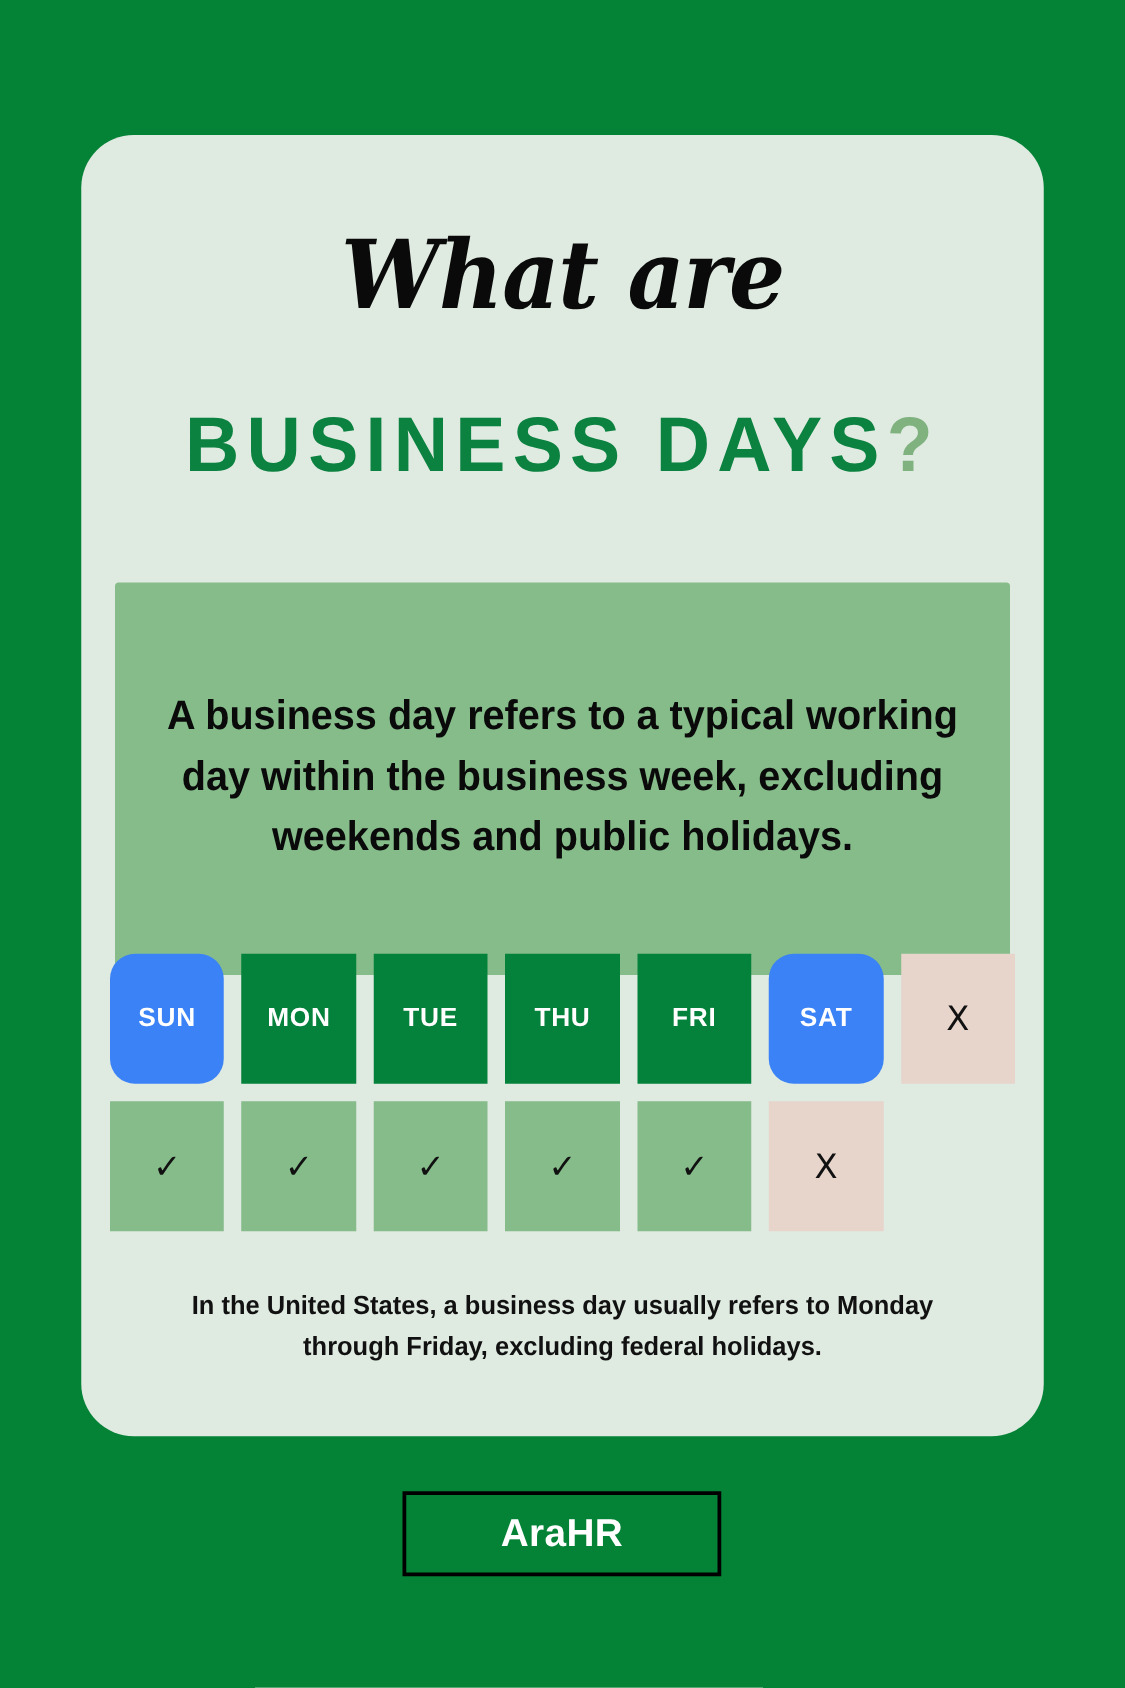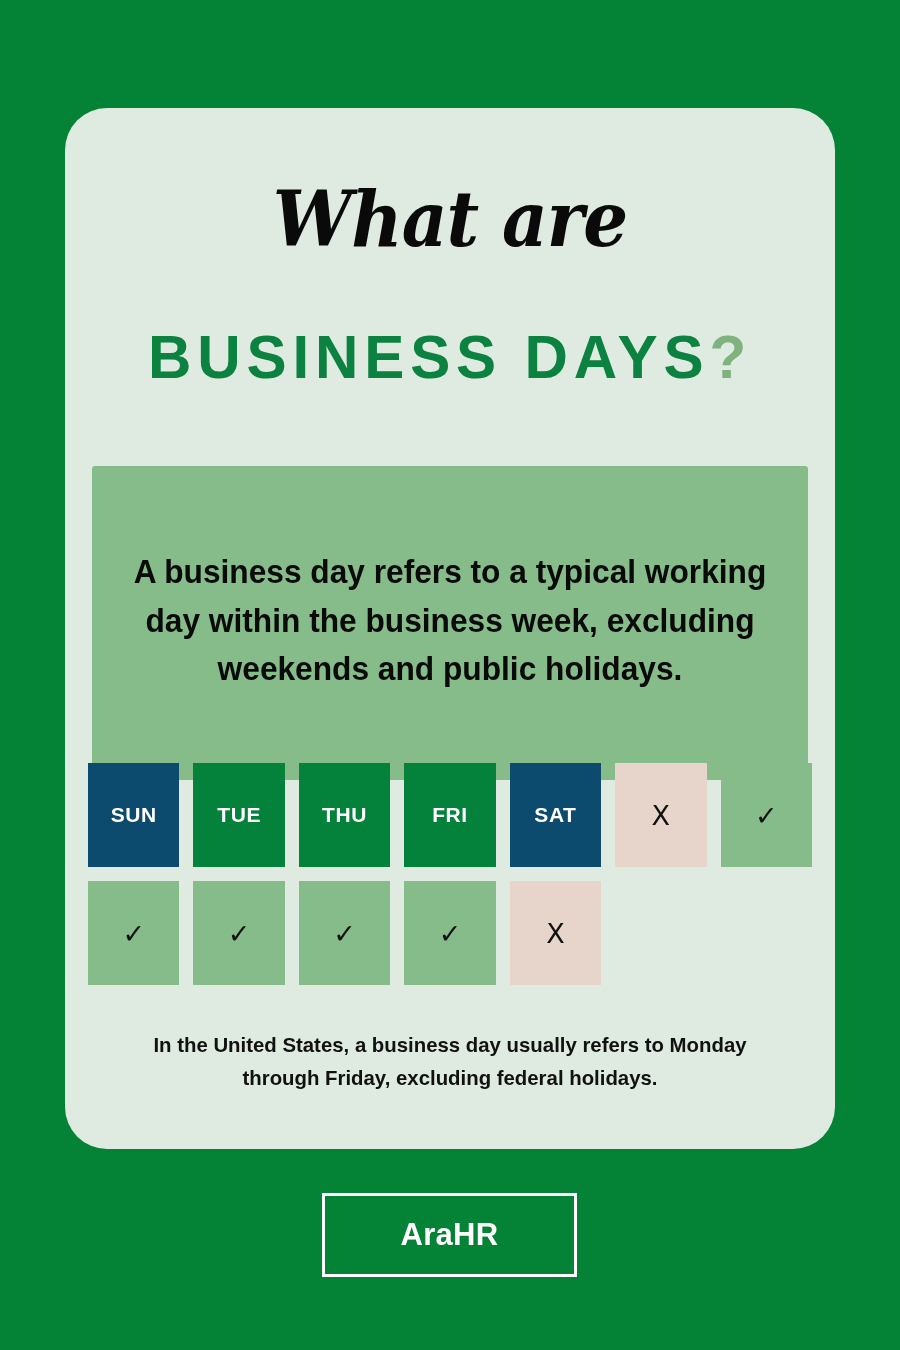--- a/index.html
+++ b/index.html
@@ -109,21 +109,21 @@
     display: flex;
     align-items: center;
     justify-content: center;
     font-family: "Liberation Sans", sans-serif;
     font-weight: bold;
     font-size: 21px;
     letter-spacing: 0.6px;
     color: #ffffff;
   }
   .day-head.work { background: #04813a; }
-  .day-head.off  { background: #0c4a6e; }
+  .day-head.off  { background: #3b82f6; border-radius: 20px; }
 
   .day-mark {
     height: 104px;
     display: flex;
     align-items: center;
     justify-content: center;
     font-family: "DejaVu Sans", sans-serif;
     font-size: 27px;
     font-weight: normal;
     color: #111111;
@@ -145,22 +145,22 @@
     color: #111111;
     transform: scaleX(0.97);
   }
 
   
   .logo-box {
     position: absolute;
     left: 322px;
     top: 1193px;
     width: 255px;
-    height: 84px;
-    border: 3px solid #ffffff;
+    height: 68px;
+    border: 3px solid #000000;
     box-sizing: border-box;
     display: flex;
     align-items: center;
     justify-content: center;
   }
   .logo-text {
     font-family: "Liberation Sans", sans-serif;
     font-weight: bold;
     font-size: 31px;
     color: #ffffff;
@@ -182,20 +182,23 @@
 
     <div class="definition-box">
       <div class="definition-text">A business day refers to a typical working day within the business week, excluding weekends and public holidays.</div>
     </div>
 
     <div class="week-grid">
       <div class="day-head off">
           <span>SUN</span>
         </div>
       <div class="day-head work">
+          <span>MON</span>
+        </div>
+      <div class="day-head work">
           <span>TUE</span>
         </div>
       <div class="day-head work">
           <span>THU</span>
         </div>
       <div class="day-head work">
           <span>FRI</span>
         </div>
       <div class="day-head off">
           <span>SAT</span>

